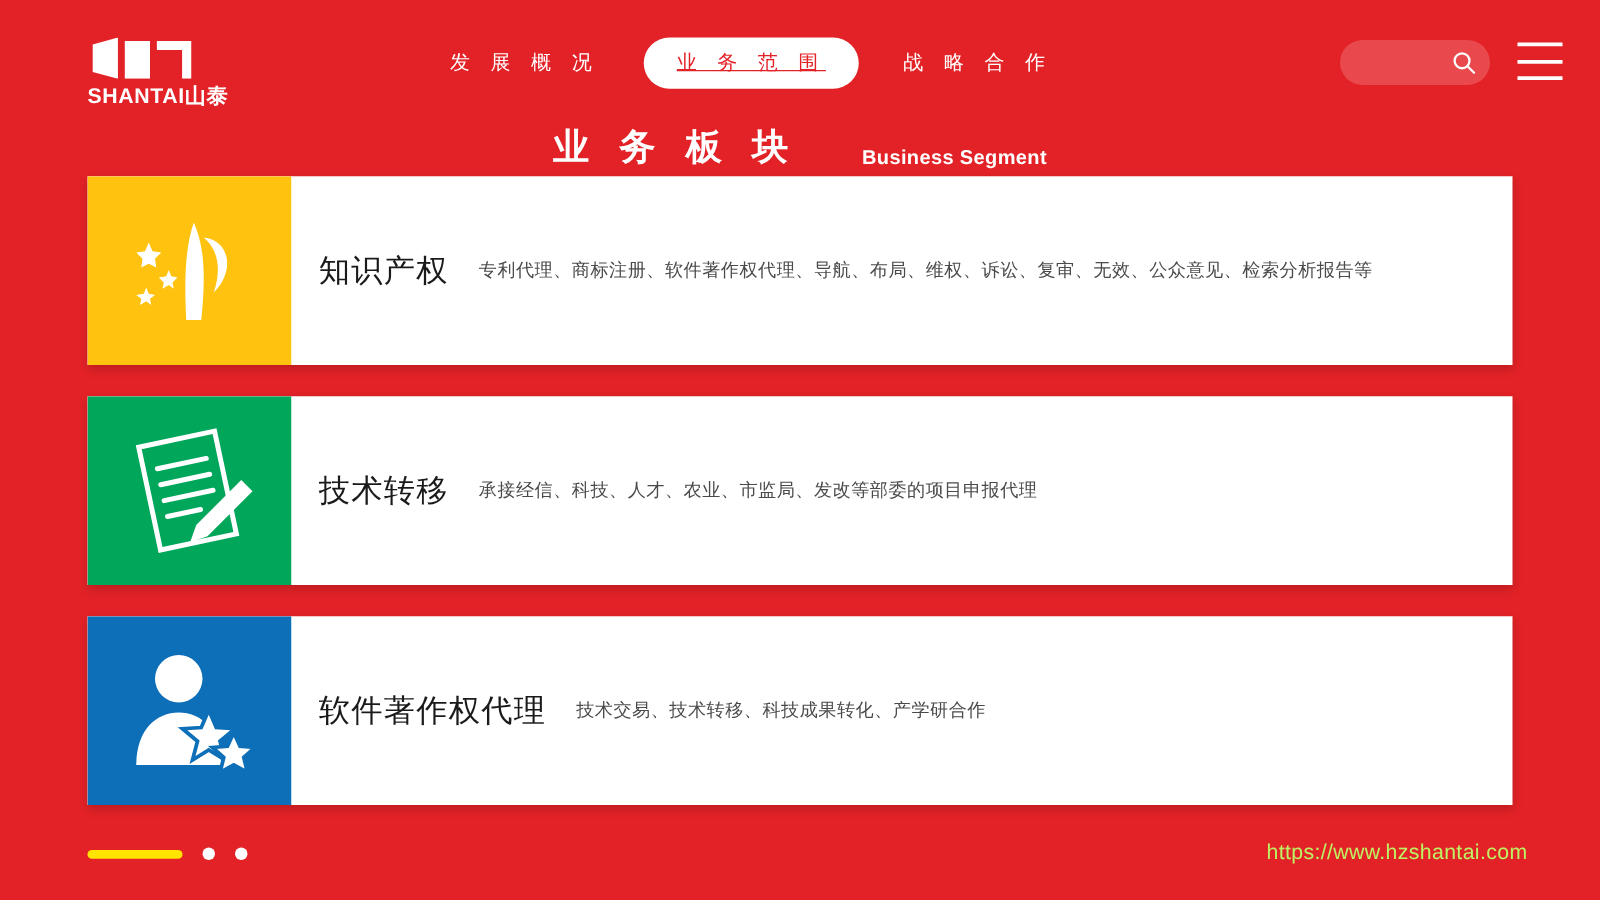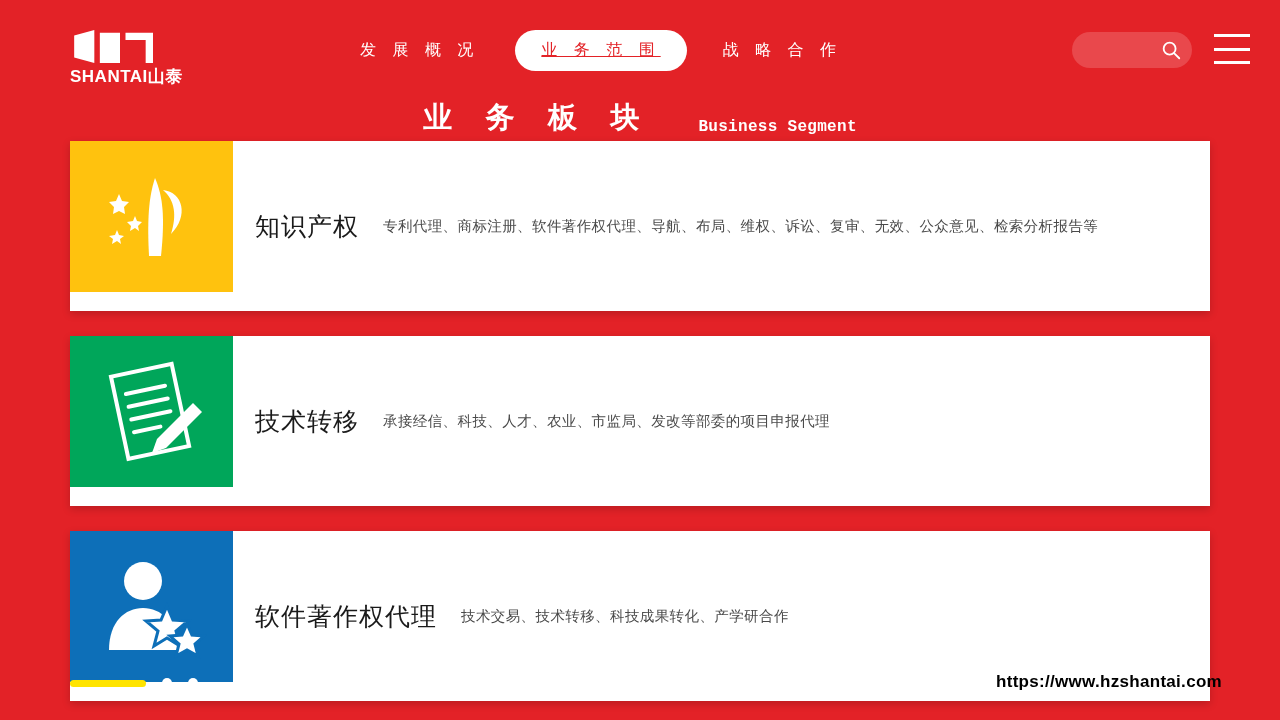--- a/index.html
+++ b/index.html
@@ -80,39 +80,39 @@
     position: absolute; right: 30px; top: 34px;
     width: 36px; height: 30px;
     display: flex; flex-direction: column; justify-content: space-between;
     cursor: pointer;
   }
   .menu-btn span { display:block; width: 36px; height: 3px; background: #ffffff; }
 
   
   .title-row {
     position: absolute; top: 98px; left: 0; width: 1280px;
-    display: flex; align-items: flex-end; justify-content: center; gap: 12px; font-family: Liberation Mono, monospace;
+    display: flex; align-items: flex-end; justify-content: center; gap: 12px;
   }
   .title-cn {
     color: #ffffff; font-size: 29px; font-weight: bold; letter-spacing: 8px;
   }
   .title-en {
     color: #ffffff; font-size: 16px; font-weight: bold; letter-spacing: 0.3px;
     padding-bottom: 2px;
     margin-left: 39px;
   }
 
   
   .cards {
     position: absolute; top: 141px; left: 70px;
     width: 1140px;
   }
   .card {
     position: relative;
-    width: 1140px; height: 170px;
+    width: 1140px; height: 151px;
     background: #ffffff;
     margin-bottom: 25px;
     display: flex;
     box-shadow: 0 3px 8px rgba(0,0,0,0.18);
     overflow: hidden;
     cursor: pointer;
     font-family: Liberation Mono, monospace;
   }
   .card-icon {
     width: 163px; height: 151px;
@@ -147,21 +147,21 @@
     width: 76px; height: 7px; border-radius: 4px; background: #ffe400;
     cursor: pointer;
   }
   .pager-dot {
     width: 10px; height: 10px; border-radius: 50%; background: #ffffff;
     cursor: pointer;
   }
 
   .site-url {
     position: absolute; right: 58px; bottom: 28px;
-    color: #000000; font-size: 17px; letter-spacing: 0.3px; font-weight: bold;
+    color: #bef264; font-size: 17px; letter-spacing: 0.3px;
   }
 </style>
 </head>
 <body>
 
 <div class="page">
 
   <div class="header">
 
     <div class="logo">

